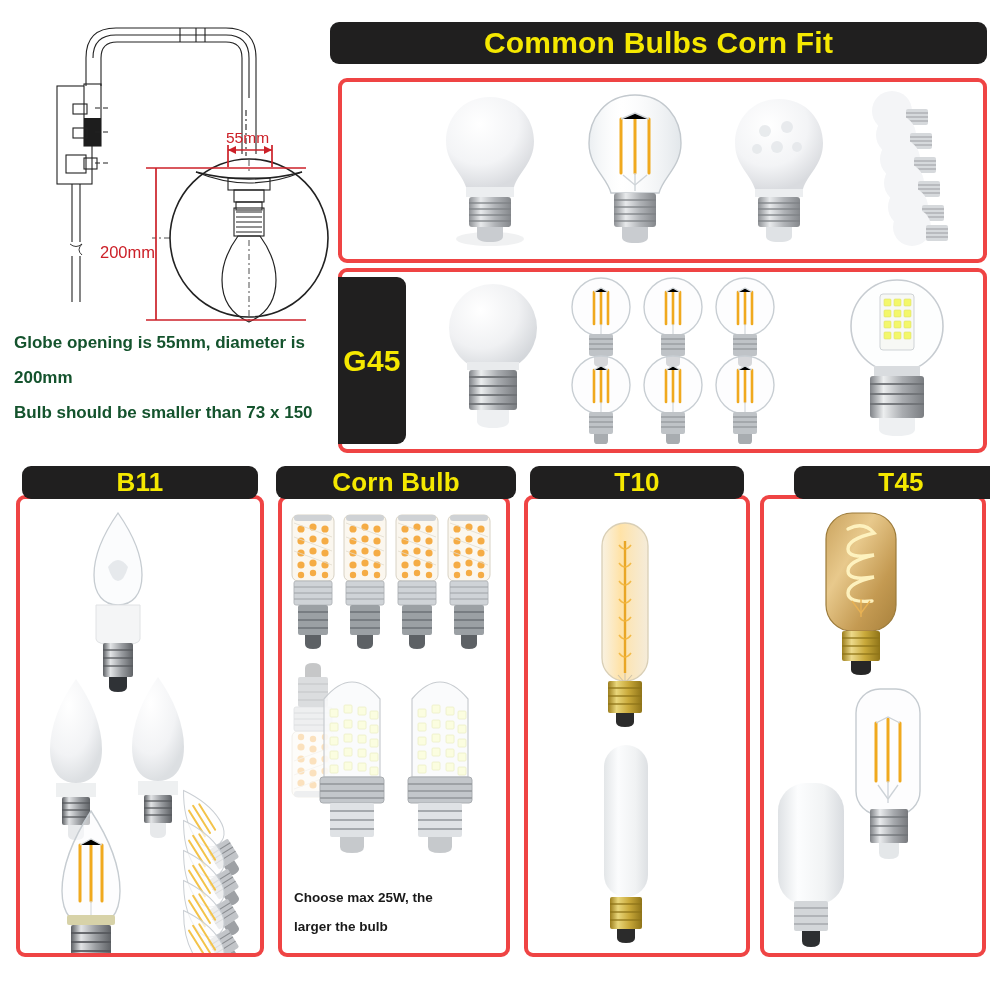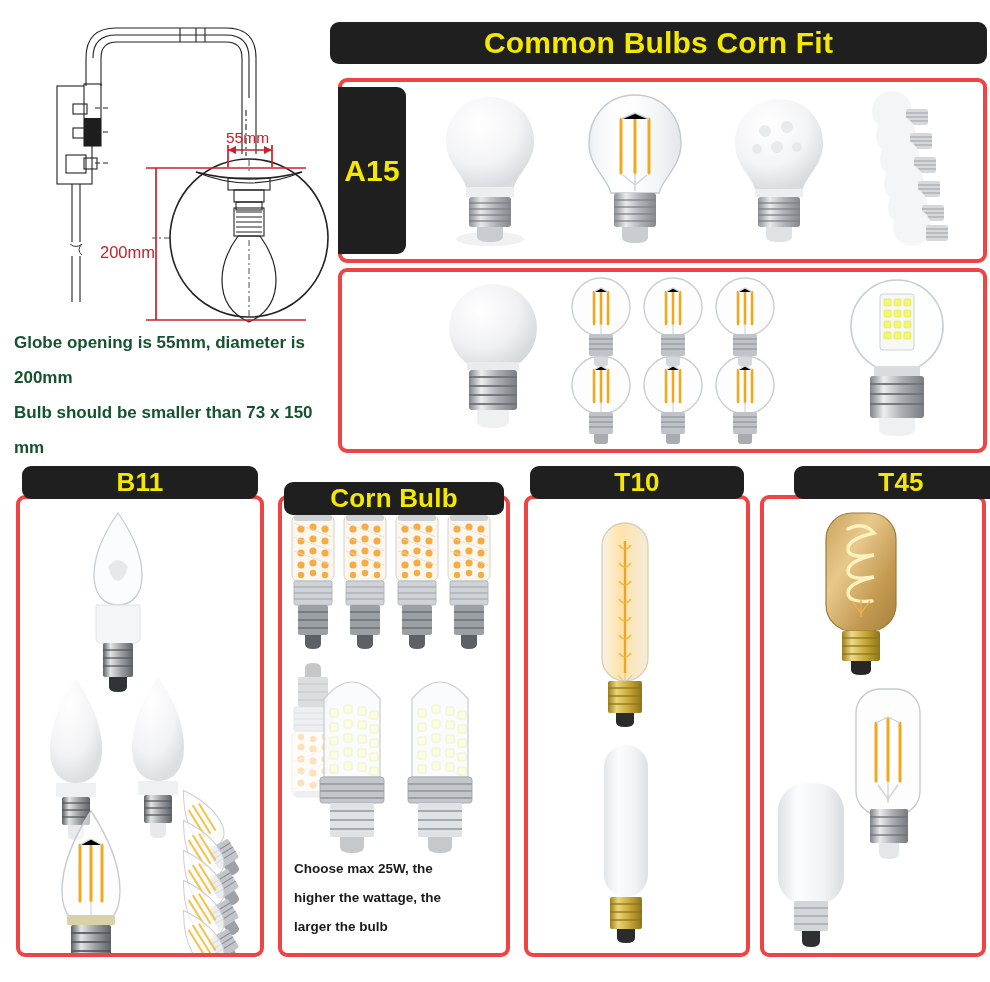--- a/index.html
+++ b/index.html
@@ -54,21 +54,21 @@
     position:absolute;left:76px;right:6px;top:0;bottom:0;
     display:flex;align-items:center;
   }
 
   
   .bpanel{top:495px;height:462px;}
   .bhdr{top:466px;height:33px;font-size:26px;}
   #p-b11{left:16px;width:248px;}
   #h-b11{left:22px;width:236px;}
   #p-corn{left:278px;width:232px;}
-  #h-corn{left:284px;width:220px;margin-top:16px;}
+  #h-corn{left:276px;width:240px;}
   #p-t10{left:524px;width:226px;}
   #h-t10{left:530px;width:214px;}
   #p-t45{left:760px;width:226px;}
   #h-t45{left:766px;width:214px;margin-left:28px;}
   .bpanel .bulbs{position:absolute;inset:0;}
 
   
   #spec{
     position:absolute;left:14px;top:325px;width:330px;
     font-size:17px;font-weight:bold;line-height:35px;color:#14532d;
@@ -154,21 +154,20 @@
       </g>
       <text x="226" y="143" fill="#cc2028" font-size="15.5" font-family="'Liberation Sans',sans-serif">55mm</text>
       <text x="100" y="258" fill="#cc2028" font-size="16.5" font-family="'Liberation Sans',sans-serif">200mm</text>
     </svg>
   </div>
 
   <div id="spec">
     <div>Globe opening is 55mm, diameter is</div>
     <div>200mm</div>
     <div>Bulb should be smaller than 73 x 150</div>
-    <div>mm</div>
   </div>
 
   <div class="tabhdr" id="banner">Common Bulbs Corn Fit</div>
 
   <div class="panel wide-row" id="row-a15">
     <div class="bulbs">
 
       <div style="width:150px;text-align:center">
         <svg width="108" height="160" viewBox="0 0 108 160">
           <defs>
@@ -288,21 +287,20 @@
               <rect x="40" y="18" width="22" height="16" rx="2" fill="#d6d9dc"></rect>
               <g stroke="#9b9ea2" stroke-width="1.2">
                   <path d="M40 22h22M40 26h22M40 30h22"></path>
                 </g>
             </g>
           </g>
         </svg>
       </div>
     </div>
   </div>
-  <div class="tabhdr sidetab" id="tab-a15">A15</div>
 
   <div class="panel wide-row" id="row-g45">
     <div class="bulbs">
 
       <div style="width:150px;text-align:center">
         <svg width="108" height="165" viewBox="0 0 108 165">
           <defs>
             <radialGradient id="frG" cx="36%" cy="30%" r="72%">
               <stop offset="0%" stop-color="#ffffff"></stop>
                 <stop offset="60%" stop-color="#f0f1f3"></stop>
@@ -377,20 +375,21 @@
           <path d="M36 92 h46 v10 h-46 z" fill="#d9dcdf"></path>
           <rect x="32" y="102" width="54" height="42" rx="3" fill="url(#sv2)"></rect>
           <g stroke="#6f7276" stroke-width="1.9" opacity=".9">
             <path d="M32 110h54M32 120h54M32 130h54"></path>
           </g>
           <path d="M41 144 h36 v11 q0 7 -18 7 q-18 0 -18 -7 z" fill="#eef0f2"></path>
         </svg>
       </div>
     </div>
   </div>
+  <div class="tabhdr sidetab" id="tab-g45">G45</div>
 
   <div class="tabhdr bhdr" id="h-b11">B11</div>
   <div class="panel bpanel" id="p-b11">
     <div class="bulbs">
       <svg width="244" height="458" viewBox="0 0 244 458">
         <defs>
           <linearGradient id="svB" x1="0" y1="0" x2="1" y2="0">
             <stop offset="0%" stop-color="#5c5f63"></stop>
               <stop offset="25%" stop-color="#e2e4e6"></stop>
             <stop offset="62%" stop-color="#9a9da1"></stop>
@@ -566,21 +565,20 @@
           <use href="#cornW" x="6" y="152" transform="scale(1,-1) translate(0,-452)"></use>
         </g>
         <g>
           <use href="#cornC" x="34" y="166"></use>
           <use href="#cornC" x="122" y="166"></use>
         </g>
       </svg>
     </div>
     <div style="position:absolute;left:12px;bottom:12px;width:205px;font-size:13.5px;font-weight:bold;line-height:29px;color:#1a1a1a">
       <div>Choose max 25W, the</div>
-      <div>higher the wattage, the</div>
       <div>larger the bulb</div>
     </div>
   </div>
 
   <div class="tabhdr bhdr" id="h-t10">T10</div>
   <div class="panel bpanel" id="p-t10">
     <div class="bulbs">
       <svg width="222" height="458" viewBox="0 0 222 458">
         <defs>
           <linearGradient id="brass" x1="0" y1="0" x2="1" y2="0">

